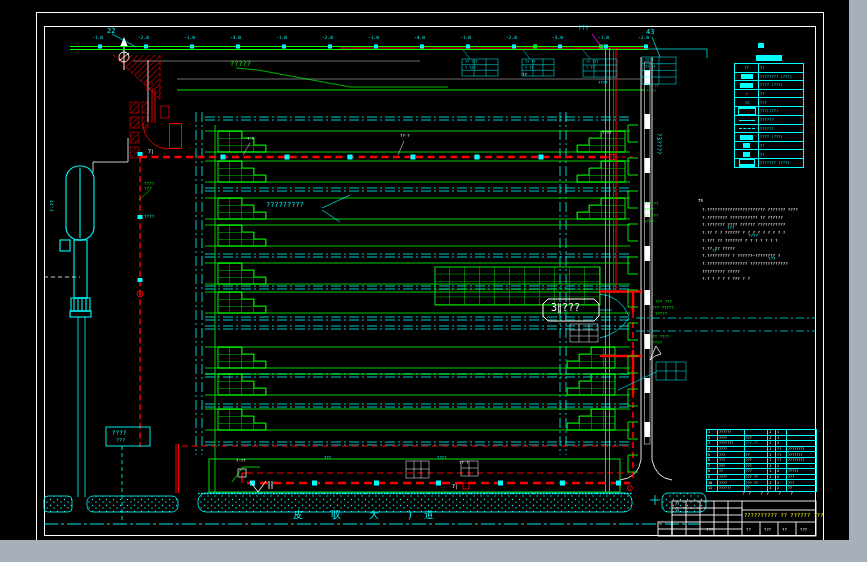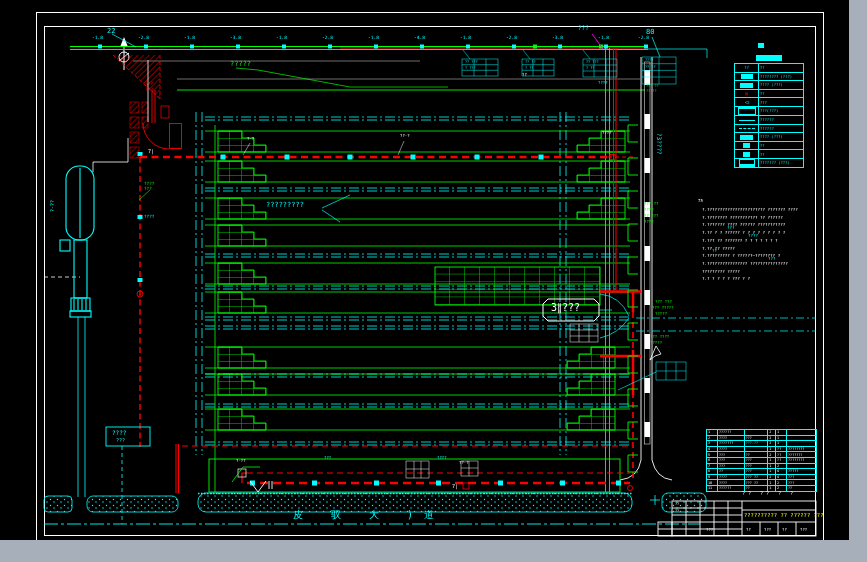--- a/index.html
+++ b/index.html
@@ -320,21 +320,21 @@
       <path d="M672,508 H742 M672,515 H742 M672,522 H816 M672,529 H742
                M686,501 V536 M700,501 V536 M714,501 V536 M728,501 V536 M742,501 V536
                M742,510 H816 M760,522 V536 M778,522 V536 M796,522 V536"></path>
       <rect x="658" y="522" width="14" height="14"></rect>
         <path d="M658,529 H672"></path>
       <path d="M650,500 H660 M655,495 V505" stroke="#0ff" stroke-width="0.8"></path>
     </g>
   </svg>
 
   <span class="lb" style="left:107px;top:28px;font-size:7px;">22</span>
-  <span class="lb" style="left:646px;top:29px;font-size:7px;">80</span>
+  <span class="lb" style="left:646px;top:29px;font-size:7px;">43</span>
   <span class="lb" style="left:578px;top:25px;font-size:6px;">???</span>
 
   <span class="lb" style="left:92px;top:36px;font-size:4.5px;">-1.8</span>
   <span class="lb" style="left:138px;top:36px;font-size:4.5px;">-2.8</span>
   <span class="lb" style="left:184px;top:36px;font-size:4.5px;">-1.8</span>
   <span class="lb" style="left:230px;top:36px;font-size:4.5px;">-3.8</span>
   <span class="lb" style="left:276px;top:36px;font-size:4.5px;">-1.8</span>
   <span class="lb" style="left:322px;top:36px;font-size:4.5px;">-2.8</span>
   <span class="lb" style="left:368px;top:36px;font-size:4.5px;">-1.8</span>
   <span class="lb" style="left:414px;top:36px;font-size:4.5px;">-4.8</span>

